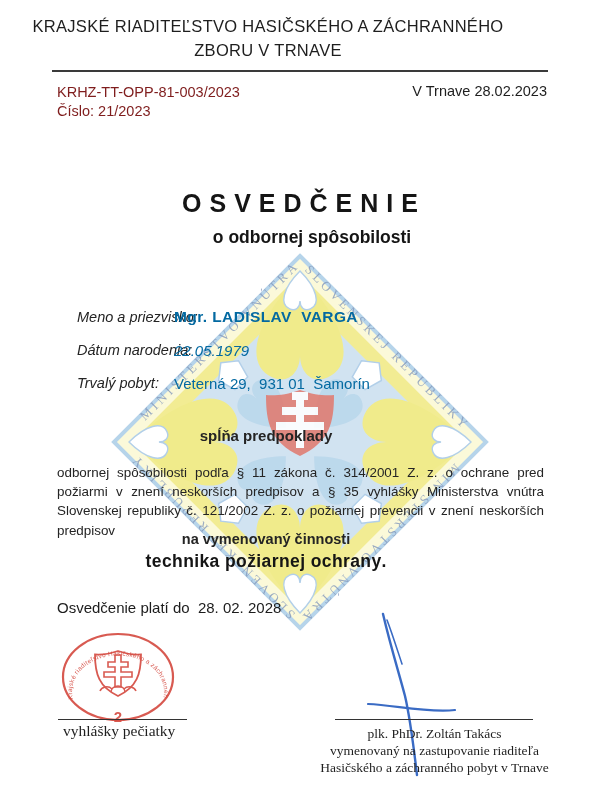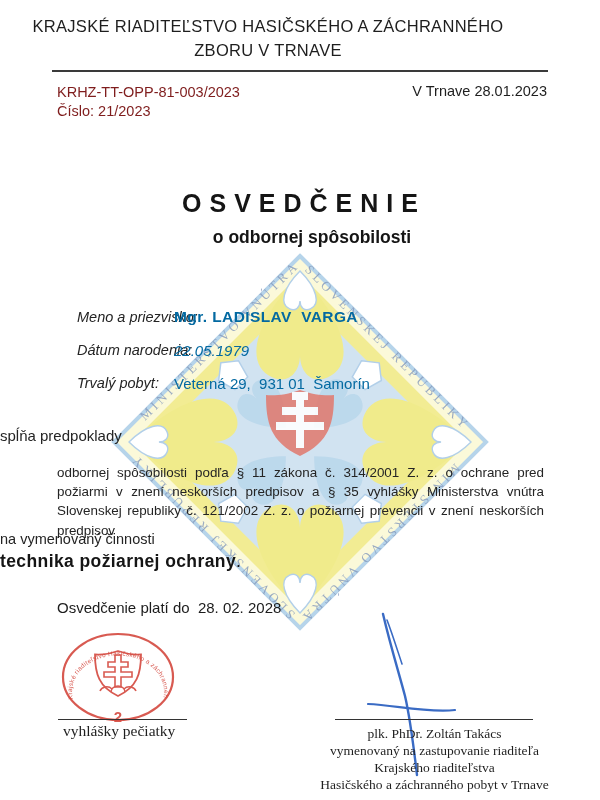--- a/index.html
+++ b/index.html
@@ -31,21 +31,21 @@
   }
   .doc-subtitle{
     top:227px;left:0;width:600px;text-align:center;
     font-size:17.5px;font-weight:bold;color:#151515;padding-left:12px;
   }
   
   .field-label{left:57px;font-style:italic;font-size:14.5px;color:#242424;margin-left:20px;}
   .field-value{left:174px;font-size:15px;color:#0369a1;white-space:pre-wrap;}
   .v-name{font-weight:bold;font-size:15.5px;letter-spacing:.4px;}
   .v-birth{font-style:italic;}
-  .centered{left:0;width:532px;}
+  .centered{left:0;width:532px;text-align:center;font-weight:bold;}
   .fulfills{top:427px;font-size:15px;color:#242424;}
   .legal{
     top:463px;left:57px;width:487px;
     font-size:13.4px;line-height:19.2px;
     text-align:justify;color:#242424;margin:0;
   }
   .activity-intro{top:531px;font-size:14.5px;color:#242424;}
   .activity-title{top:551px;font-size:17.5px;color:#151515;}
   .activity-title b{letter-spacing:.4px;}
   .validity{top:599px;left:57px;font-size:15px;color:#1c1c1c;white-space:pre-wrap;}
@@ -140,21 +140,21 @@
   <div class="abs org-header">
     <span style="display:block">KRAJSKÉ RIADITEĽSTVO HASIČSKÉHO A ZÁCHRANNÉHO</span>
     <span style="display:block">ZBORU V TRNAVE</span>
   </div>
   <div class="abs rule"></div>
 
   <div class="abs ref-block">
     <span style="display:block">KRHZ-TT-OPP-81-003/2023</span>
     <span style="display:block">Číslo: 21/2023</span>
   </div>
-  <div class="abs place-date">V Trnave 28.01.2023</div>
+  <div class="abs place-date">V Trnave 28.02.2023</div>
 
   <div class="abs doc-title">OSVEDČENIE</div>
   <div class="abs doc-subtitle">o odbornej spôsobilosti</div>
 
   <div class="abs field-label" style="top:309px">Meno a priezvisko:</div>
   <div class="abs field-value v-name" style="top:308px">Mgr. LADISLAV  VARGA</div>
 
   <div class="abs field-label" style="top:342px">Dátum narodenia:</div>
   <div class="abs field-value v-birth" style="top:342px">22.05.1979</div>
 
@@ -203,17 +203,16 @@
       <path d="M 58 11 C 66 45 74 70 80 93 C 84 110 88 138 92 172" stroke-width="2.4"></path>
       <path d="M 62 17 C 67 30 72 46 77 61" stroke-width="1.6"></path>
       <path d="M 43 101 C 70 102 100 110 130 107" stroke-width="2.2"></path>
     </g>
   </svg>
 
   <div class="abs sig-line-right"></div>
   <div class="abs signatory">
     <span style="display:block">plk. PhDr. Zoltán Takács</span>
     <span style="display:block">vymenovaný na zastupovanie riaditeľa</span>
-    <span style="display:block">Krajského riaditeľstva</span>
     <span style="display:block">Hasičského a záchranného pobyt v Trnave</span>
   </div>
 
 </div>
 
 </body></html>

